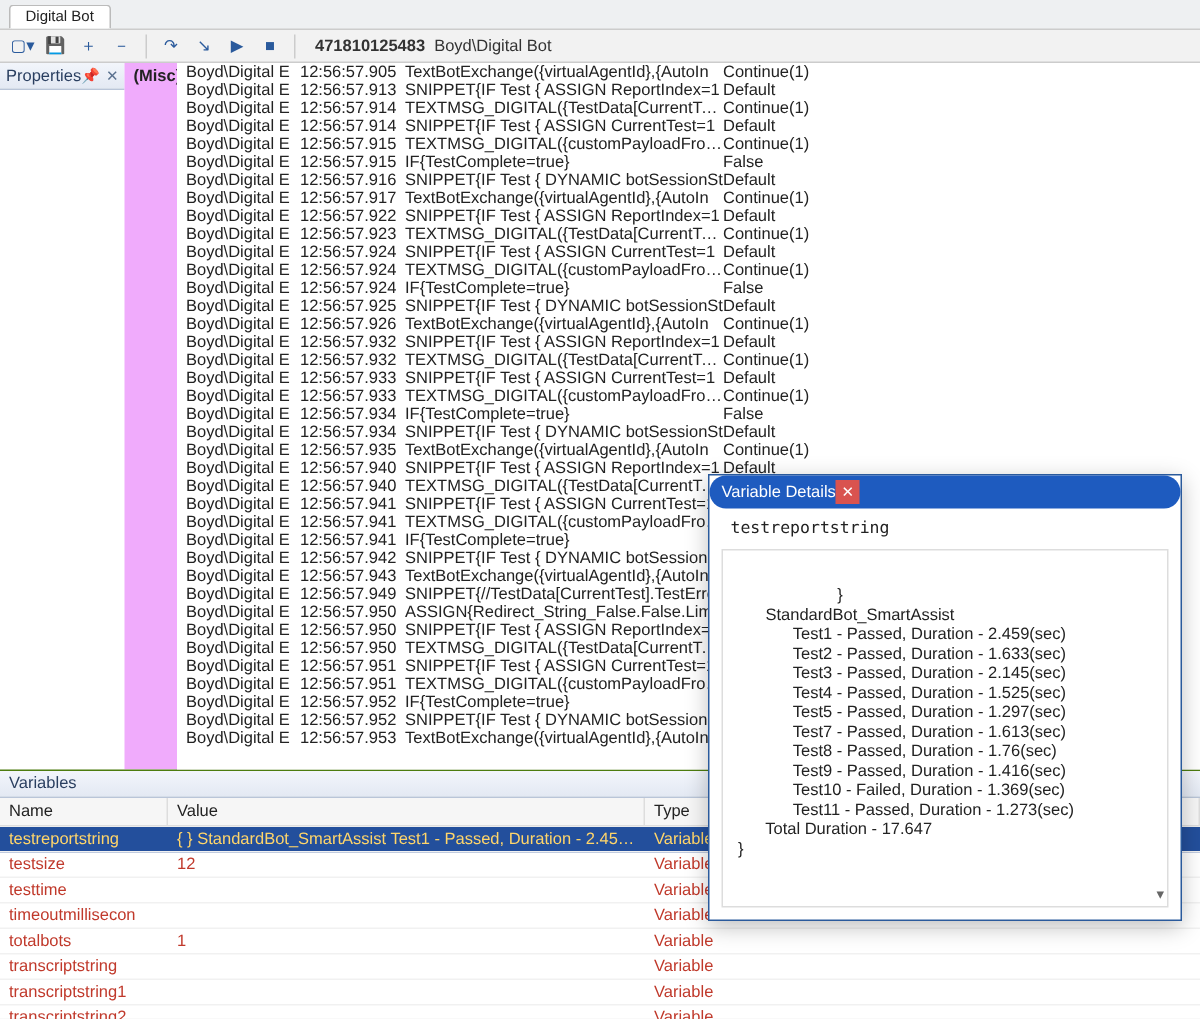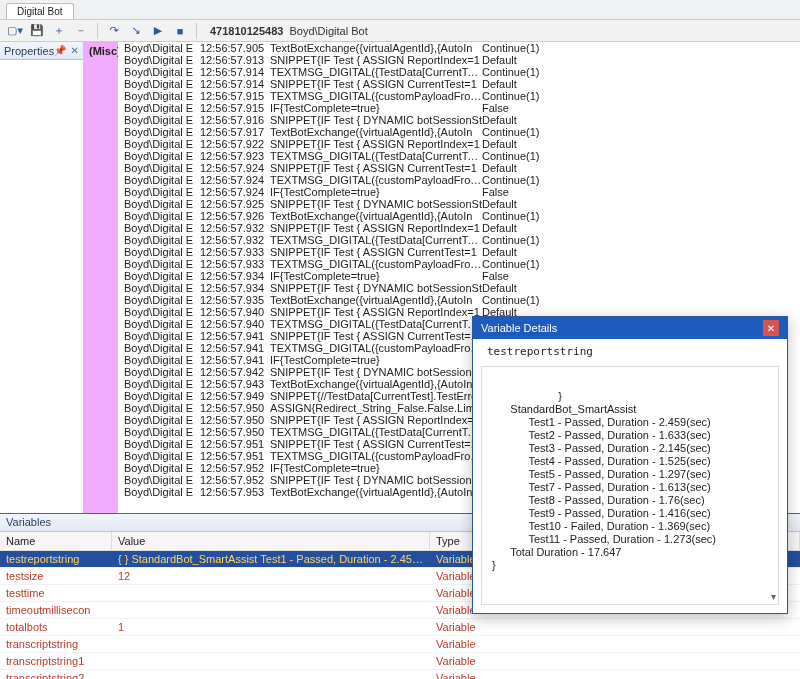--- a/index.html
+++ b/index.html
@@ -37,21 +37,21 @@
   .col-script { width: 76px; }
   .col-time   { width: 70px; }
   .col-action { width: 212px; }
   .col-result { flex: 1; }
   .trace-body { flex: 1; overflow: auto; font-size: 10px; line-height: 12px; padding: 0 6px 2px 6px; }
   .tr-row { display: flex; white-space: nowrap; }
   .tr-row span { overflow: hidden; text-overflow: ellipsis; }
 
   
   .popup { position: absolute; right: 12px; top: 274px; width: 316px; background: #fff; border: 1px solid #2a5a9c; box-shadow: 0 4px 14px rgba(0,0,0,.25); }
-  .popup-hdr { height: 22px; background: #1e5bbf; color: #fff; display: flex; align-items: center; justify-content: space-between; padding: 0 8px; }
+  .popup-hdr { height: 22px; background: #1e5bbf; color: #fff; display: flex; align-items: center; padding: 0 8px; border-radius: 11px; }
   .popup-hdr .x { width: 16px; height: 16px; background: #d9534f; display: flex; align-items: center; justify-content: center; color: #fff; font-size: 10px; cursor: pointer; }
   .popup-body { padding: 10px 10px 6px 10px; font-family: Consolas, monospace; font-size: 11px; white-space: pre; color: #222; border: 1px solid #ddd; margin: 8px; overflow: auto; position: relative; }
   .popup-name { padding: 6px 14px 0 14px; font-family: Consolas, monospace; }
   .popup-scroll-dn { position: absolute; right: 2px; bottom: 2px; color: #666; font-size: 10px; }
 
   
   .vars { height: 166px; border-top: 1px solid #4d7c0f; background: #fff; display: flex; flex-direction: column; }
   .vars-title { height: 18px; background: linear-gradient(#f2f5fb,#e3e9f3); border-bottom: 1px solid #b9c5d8; padding: 2px 6px; font-size: 11px; color: #2a3f60; }
   .vars-head { display: flex; background: #f6f6f6; border-bottom: 1px solid #ddd; font-size: 11px; }
   .vars-head div { padding: 3px 6px; border-right: 1px solid #ddd; }

